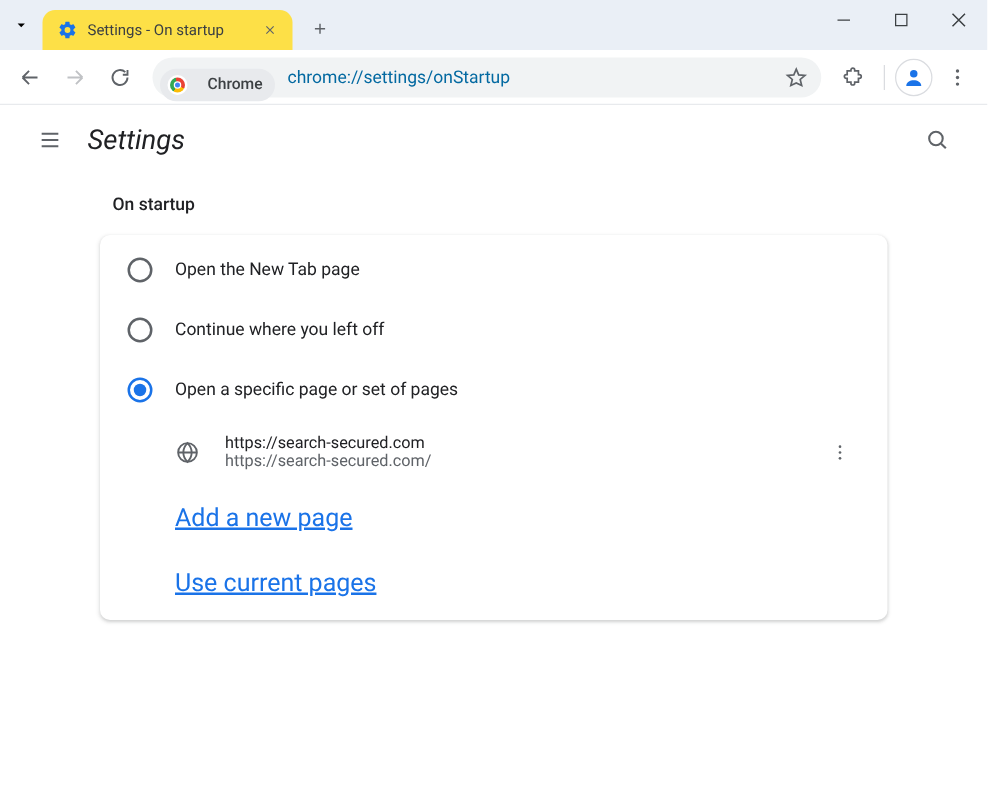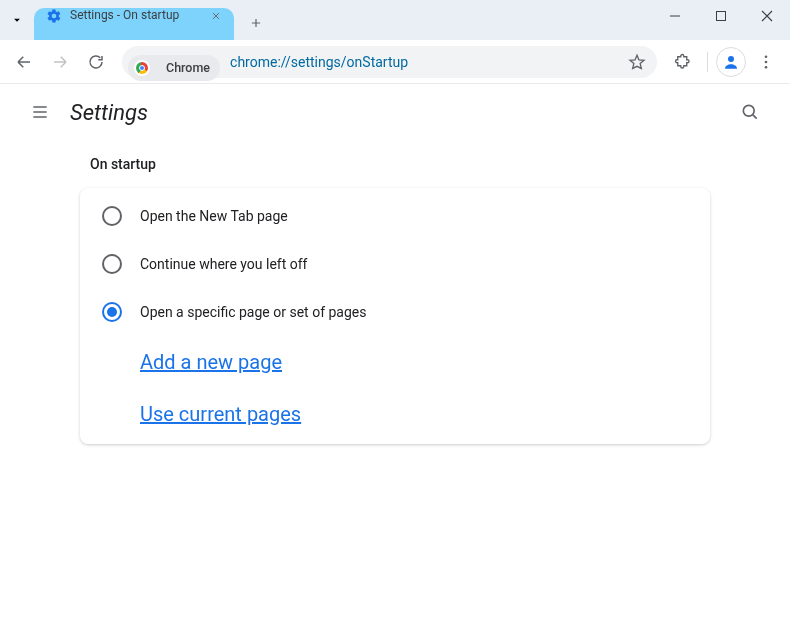--- a/index.html
+++ b/index.html
@@ -26,24 +26,25 @@
     .tab-dropdown {
       width: 34px;
       height: 40px;
       display: flex;
       align-items: center;
       justify-content: center;
       cursor: pointer;
     }
     .tab-dropdown svg { width: 14px; height: 14px; }
     .browser-tab {
-      background: #7dd3fc;
+      background: #fde047;
       height: 32px;
       border-radius: 10px 10px 0 0;
       display: flex;
+      align-items: center;
       padding: 0 10px 0 12px;
       margin-top: 8px;
       min-width: 200px;
       max-width: 200px;
       position: relative;
     }
     .tab-favicon {
       width: 16px;
       height: 16px;
       margin-right: 8px;
@@ -470,20 +471,39 @@
       <span class="radio-label">Continue where you left off</span>
     </div>
 
     <div class="radio-row">
       <span class="radio-outer selected">
           <span class="radio-inner"></span>
         </span>
       <span class="radio-label">Open a specific page or set of pages</span>
     </div>
 
+    <div class="page-entry">
+      <span class="page-favicon">
+        <svg viewBox="0 0 24 24">
+            <circle cx="12" cy="12" r="9" fill="none" stroke="currentColor" stroke-width="1.8"></circle>
+            <path fill="none" stroke="currentColor" stroke-width="1.8" d="M3 12h18M12 3c2.5 2.5 4 5.5 4 9s-1.5 6.5-4 9c-2.5-2.5-4-5.5-4-9s1.5-6.5 4-9z"></path>
+          </svg>
+      </span>
+      <div class="page-texts">
+        <span class="page-name">https://search-secured.com</span>
+        <span class="page-url">https://search-secured.com/</span>
+      </div>
+      <div class="more-btn">
+        <svg viewBox="0 0 24 24">
+            <circle cx="12" cy="5" r="1.6" fill="currentColor"></circle>
+            <circle cx="12" cy="12" r="1.6" fill="currentColor"></circle>
+            <circle cx="12" cy="19" r="1.6" fill="currentColor"></circle>
+          </svg>
+      </div>
+    </div>
 
     <div class="link-row">
       <span class="link-text">Add a new page</span>
     </div>
 
     <div class="link-row">
       <span class="link-text">Use current pages</span>
     </div>
 
   </div>

